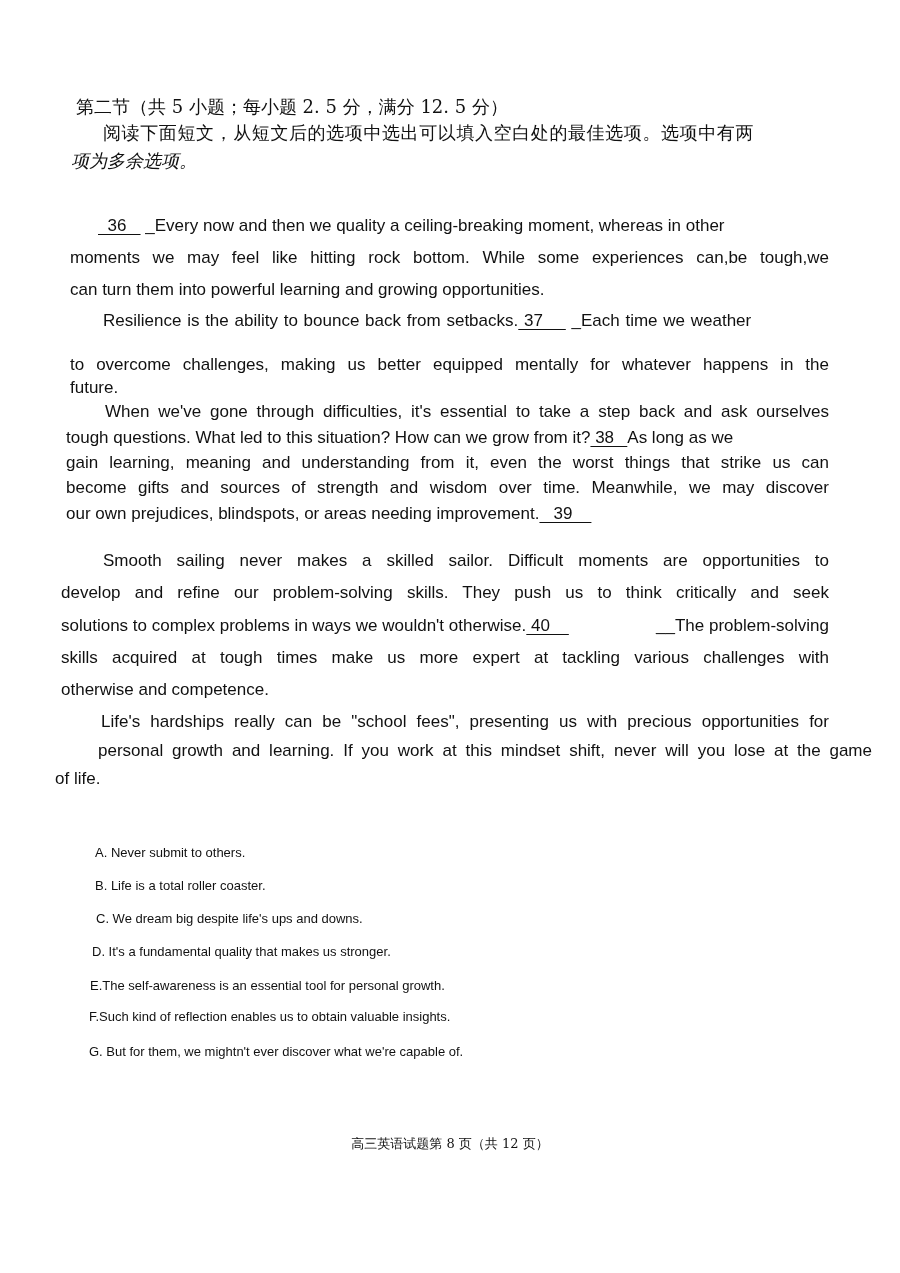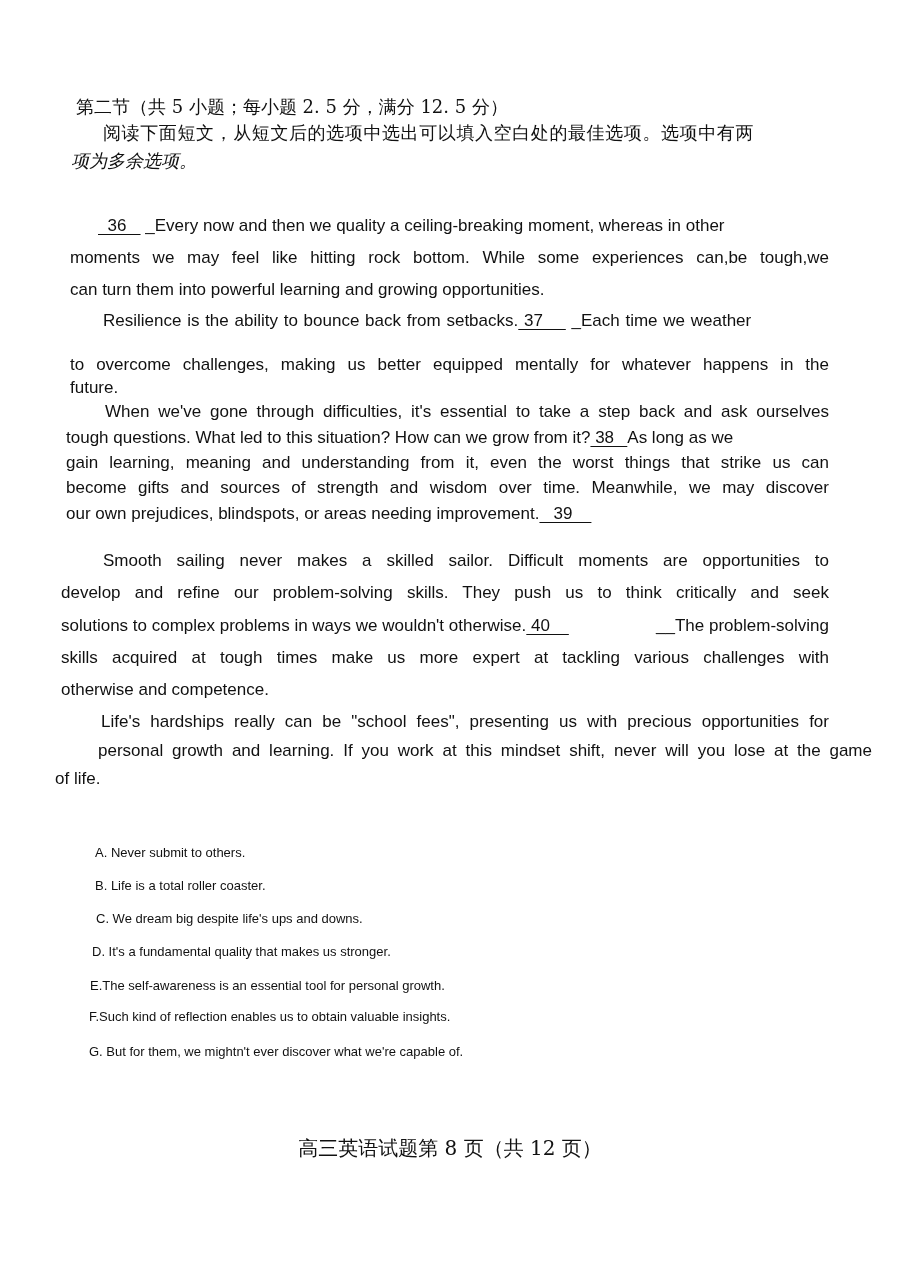--- a/index.html
+++ b/index.html
@@ -4,21 +4,21 @@
 <style>
   html, body { margin: 0; padding: 0; background: #ffffff; }
   body { width: 900px; height: 1273px; position: relative; overflow: hidden; color: #111111; }
   .page { position: absolute; left: 0; top: 0; width: 900px; height: 1273px; }
   .cn { font-family: "DejaVu Serif", serif; font-size: 18px; color: #111; }
   .en { font-family: "Liberation Sans", sans-serif; font-size: 17px; color: #111; }
   .abs { position: absolute; white-space: nowrap; }
   .justify-line { position: absolute; text-align: justify; text-align-last: justify; white-space: normal; }
   .blank { text-decoration: underline; text-underline-offset: 3px; }
   .opt { position: absolute; font-family: Liberation Sans, sans-serif; font-size: 13px; white-space: nowrap; }
-  .footer { position: absolute; left: 0; width: 900px; top: 1135px; text-align: center; font-family: "DejaVu Serif", serif; font-size: 20px; }
+  .footer { position: absolute; left: 0; width: 900px; top: 1135px; text-align: center; font-family: "DejaVu Serif", serif; font-size: 13px; }
 </style>
 </head>
 <body>
 
 <div class="page">
 
   <div class="abs cn" style="left:76px; top:95px;">第二节（共 5 小题；每小题 2. 5 分，满分 12. 5 分）</div>
   <div class="abs cn" style="left:103px; top:121px; letter-spacing:0.6px;">阅读下面短文，从短文后的选项中选出可以填入空白处的最佳选项。选项中有两</div>
   <div class="abs cn" style="left:71px; top:149px;font-style:italic;">项为多余选项。</div>
 

